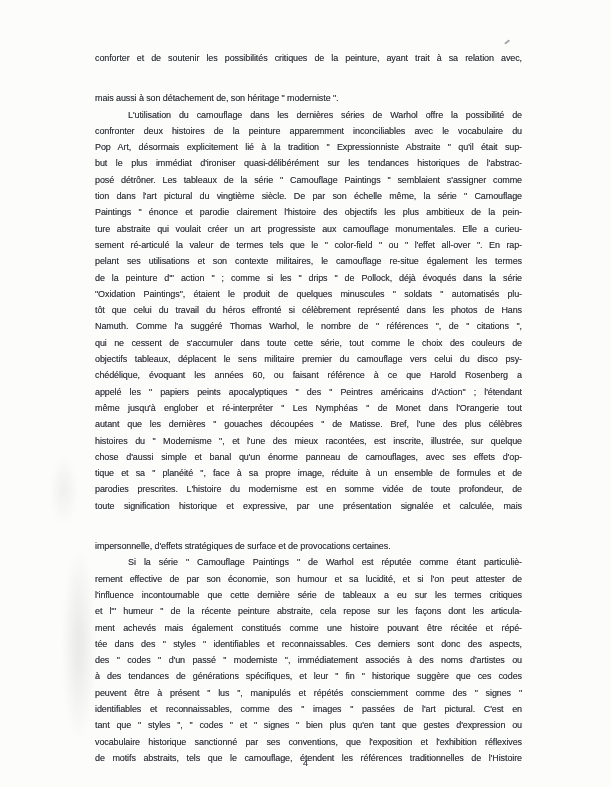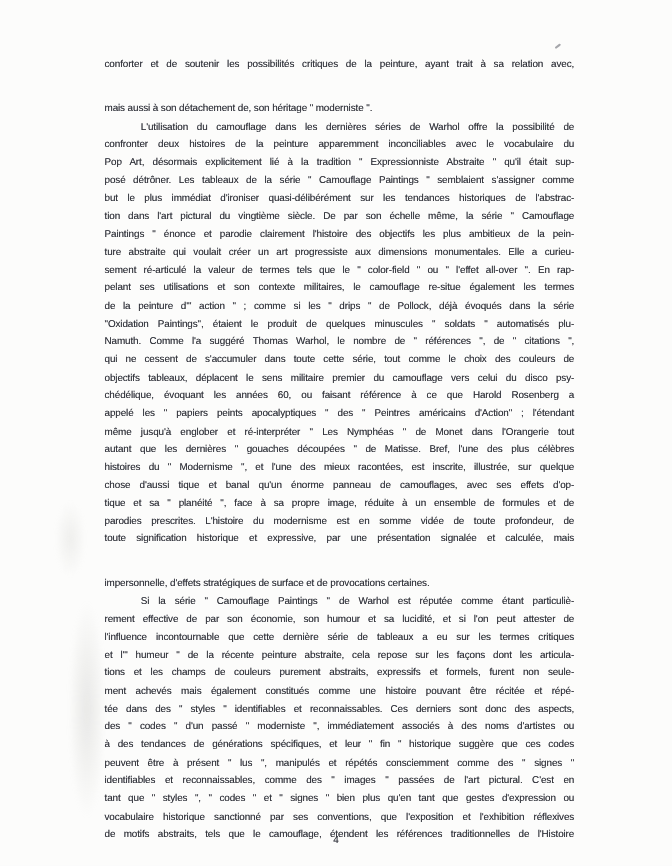--- a/index.html
+++ b/index.html
@@ -95,49 +95,49 @@
 
   <div class="text-column">
       <div class="para">
         <div class="line">conforter et de soutenir les possibilités critiques de la peinture, ayant trait à sa relation avec,</div>
         <div class="line end">mais aussi à son détachement de, son héritage " moderniste ".</div>
       </div>
       <div class="para">
         <div class="line indent">L'utilisation du camouflage dans les dernières séries de Warhol offre la possibilité de</div>
         <div class="line">confronter deux histoires de la peinture apparemment inconciliables avec le vocabulaire du</div>
         <div class="line">Pop Art, désormais explicitement lié à la tradition " Expressionniste Abstraite " qu'il était sup-</div>
+        <div class="line">but le plus immédiat d'ironiser quasi-délibérément sur les tendances historiques de l'abstrac-</div>
         <div class="line">posé détrôner. Les tableaux de la série " Camouflage Paintings " semblaient s'assigner comme</div>
-        <div class="line">but le plus immédiat d'ironiser quasi-délibérément sur les tendances historiques de l'abstrac-</div>
         <div class="line">tion dans l'art pictural du vingtième siècle. De par son échelle même, la série " Camouflage</div>
         <div class="line">Paintings " énonce et parodie clairement l'histoire des objectifs les plus ambitieux de la pein-</div>
-        <div class="line">ture abstraite qui voulait créer un art progressiste aux dimensions monumentales. Elle a curieu-</div>
+        <div class="line">ture abstraite qui voulait créer un art progressiste aux camouflage monumentales. Elle a curieu-</div>
         <div class="line">sement ré-articulé la valeur de termes tels que le " color-field " ou " l'effet all-over ". En rap-</div>
         <div class="line">pelant ses utilisations et son contexte militaires, le camouflage re-situe également les termes</div>
         <div class="line">de la peinture d'" action " ; comme si les " drips " de Pollock, déjà évoqués dans la série</div>
         <div class="line">"Oxidation Paintings", étaient le produit de quelques minuscules " soldats " automatisés plu-</div>
+        <div class="line">tôt que celui du travail du héros effronté si célèbrement représenté dans les photos de Hans</div>
         <div class="line">Namuth. Comme l'a suggéré Thomas Warhol, le nombre de " références ", de " citations ",</div>
         <div class="line">qui ne cessent de s'accumuler dans toute cette série, tout comme le choix des couleurs de</div>
         <div class="line">objectifs tableaux, déplacent le sens militaire premier du camouflage vers celui du disco psy-</div>
         <div class="line">chédélique, évoquant les années 60, ou faisant référence à ce que Harold Rosenberg a</div>
         <div class="line">appelé les " papiers peints apocalyptiques " des " Peintres américains d'Action" ; l'étendant</div>
         <div class="line">même jusqu'à englober et ré-interpréter " Les Nymphéas " de Monet dans l'Orangerie tout</div>
         <div class="line">autant que les dernières " gouaches découpées " de Matisse. Bref, l'une des plus célèbres</div>
         <div class="line">histoires du " Modernisme ", et l'une des mieux racontées, est inscrite, illustrée, sur quelque</div>
-        <div class="line">chose d'aussi tique et banal qu'un énorme panneau de camouflages, avec ses effets d'op-</div>
+        <div class="line">chose d'aussi simple et banal qu'un énorme panneau de camouflages, avec ses effets d'op-</div>
         <div class="line">tique et sa " planéité ", face à sa propre image, réduite à un ensemble de formules et de</div>
         <div class="line">parodies prescrites. L'histoire du modernisme est en somme vidée de toute profondeur, de</div>
         <div class="line">toute signification historique et expressive, par une présentation signalée et calculée, mais</div>
         <div class="line end">impersonnelle, d'effets stratégiques de surface et de provocations certaines.</div>
       </div>
       <div class="para">
         <div class="line indent">Si la série " Camouflage Paintings " de Warhol est réputée comme étant particuliè-</div>
         <div class="line">rement effective de par son économie, son humour et sa lucidité, et si l'on peut attester de</div>
         <div class="line">l'influence incontournable que cette dernière série de tableaux a eu sur les termes critiques</div>
         <div class="line">et l'" humeur " de la récente peinture abstraite, cela repose sur les façons dont les articula-</div>
-        <div class="line">tions et les champs de couleurs purement abstraits, expressifs et formels, furent non seule-</div>
         <div class="line">ment achevés mais également constitués comme une histoire pouvant être récitée et répé-</div>
         <div class="line">tée dans des " styles " identifiables et reconnaissables. Ces derniers sont donc des aspects,</div>
         <div class="line">des " codes " d'un passé " moderniste ", immédiatement associés à des noms d'artistes ou</div>
         <div class="line">à des tendances de générations spécifiques, et leur " fin " historique suggère que ces codes</div>
         <div class="line">peuvent être à présent " lus ", manipulés et répétés consciemment comme des " signes "</div>
         <div class="line">identifiables et reconnaissables, comme des " images " passées de l'art pictural. C'est en</div>
         <div class="line">tant que " styles ", " codes " et " signes " bien plus qu'en tant que gestes d'expression ou</div>
         <div class="line">vocabulaire historique sanctionné par ses conventions, que l'exposition et l'exhibition réflexives</div>
         <div class="line">de motifs abstraits, tels que le camouflage, étendent les références traditionnelles de l'Histoire</div>
       </div>

